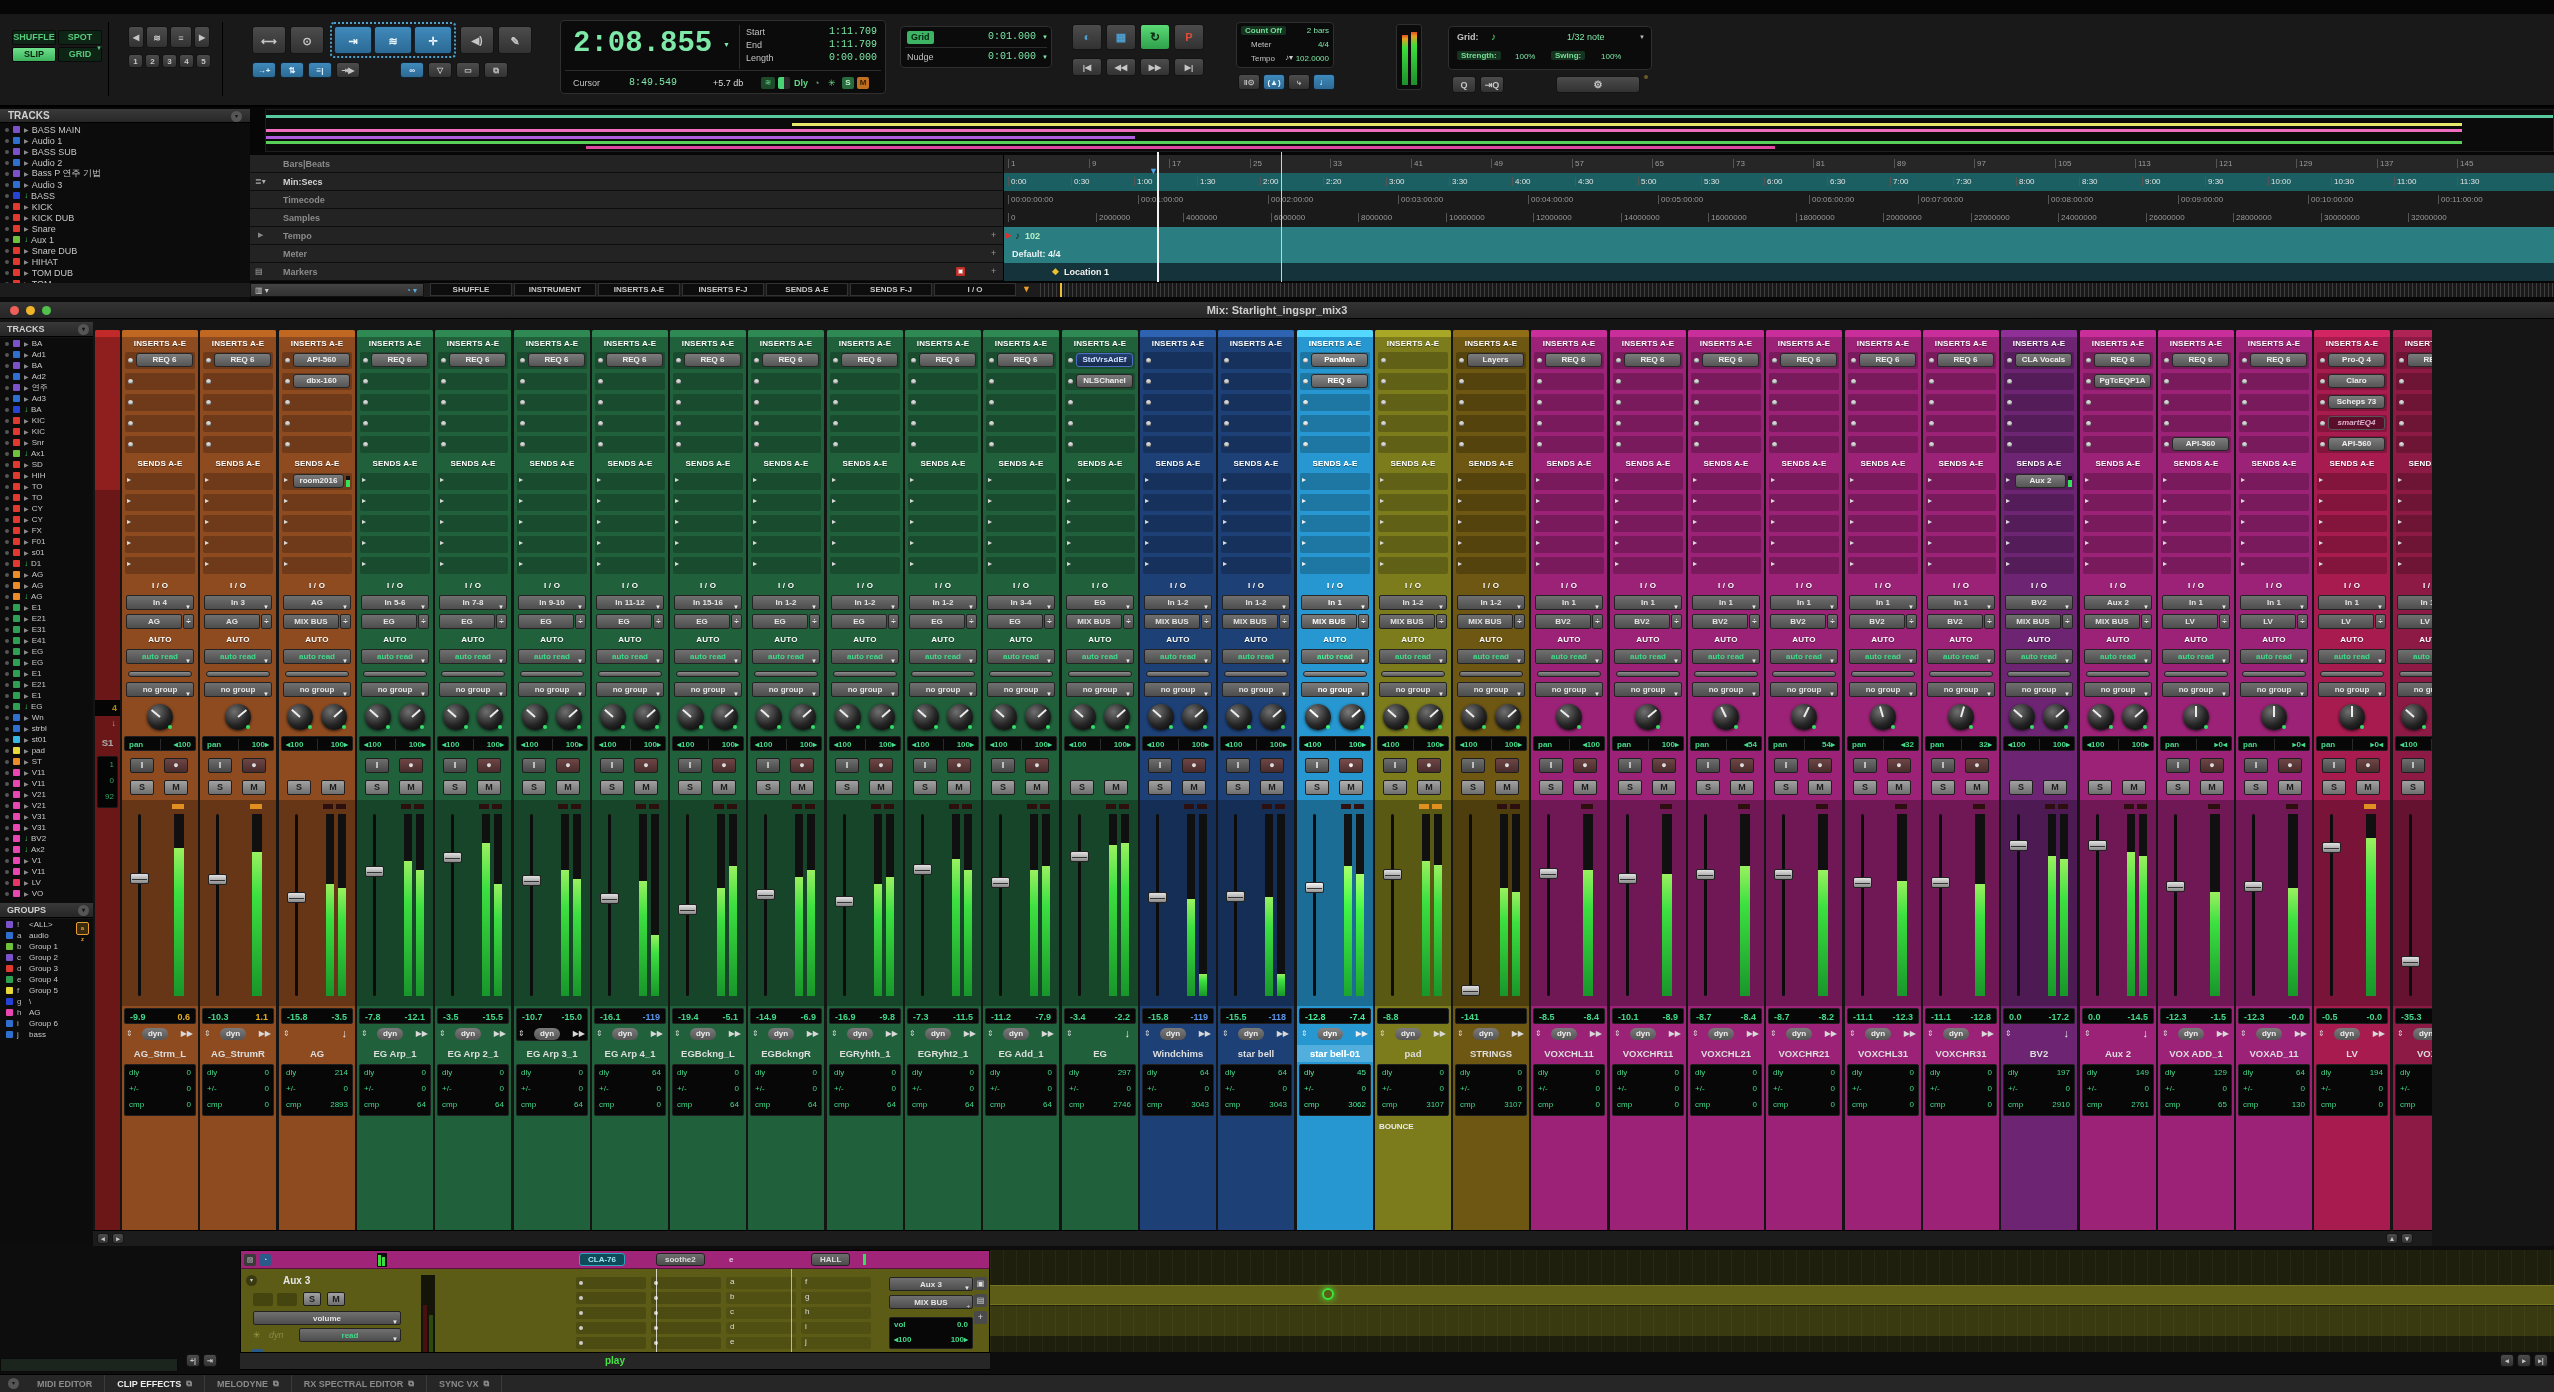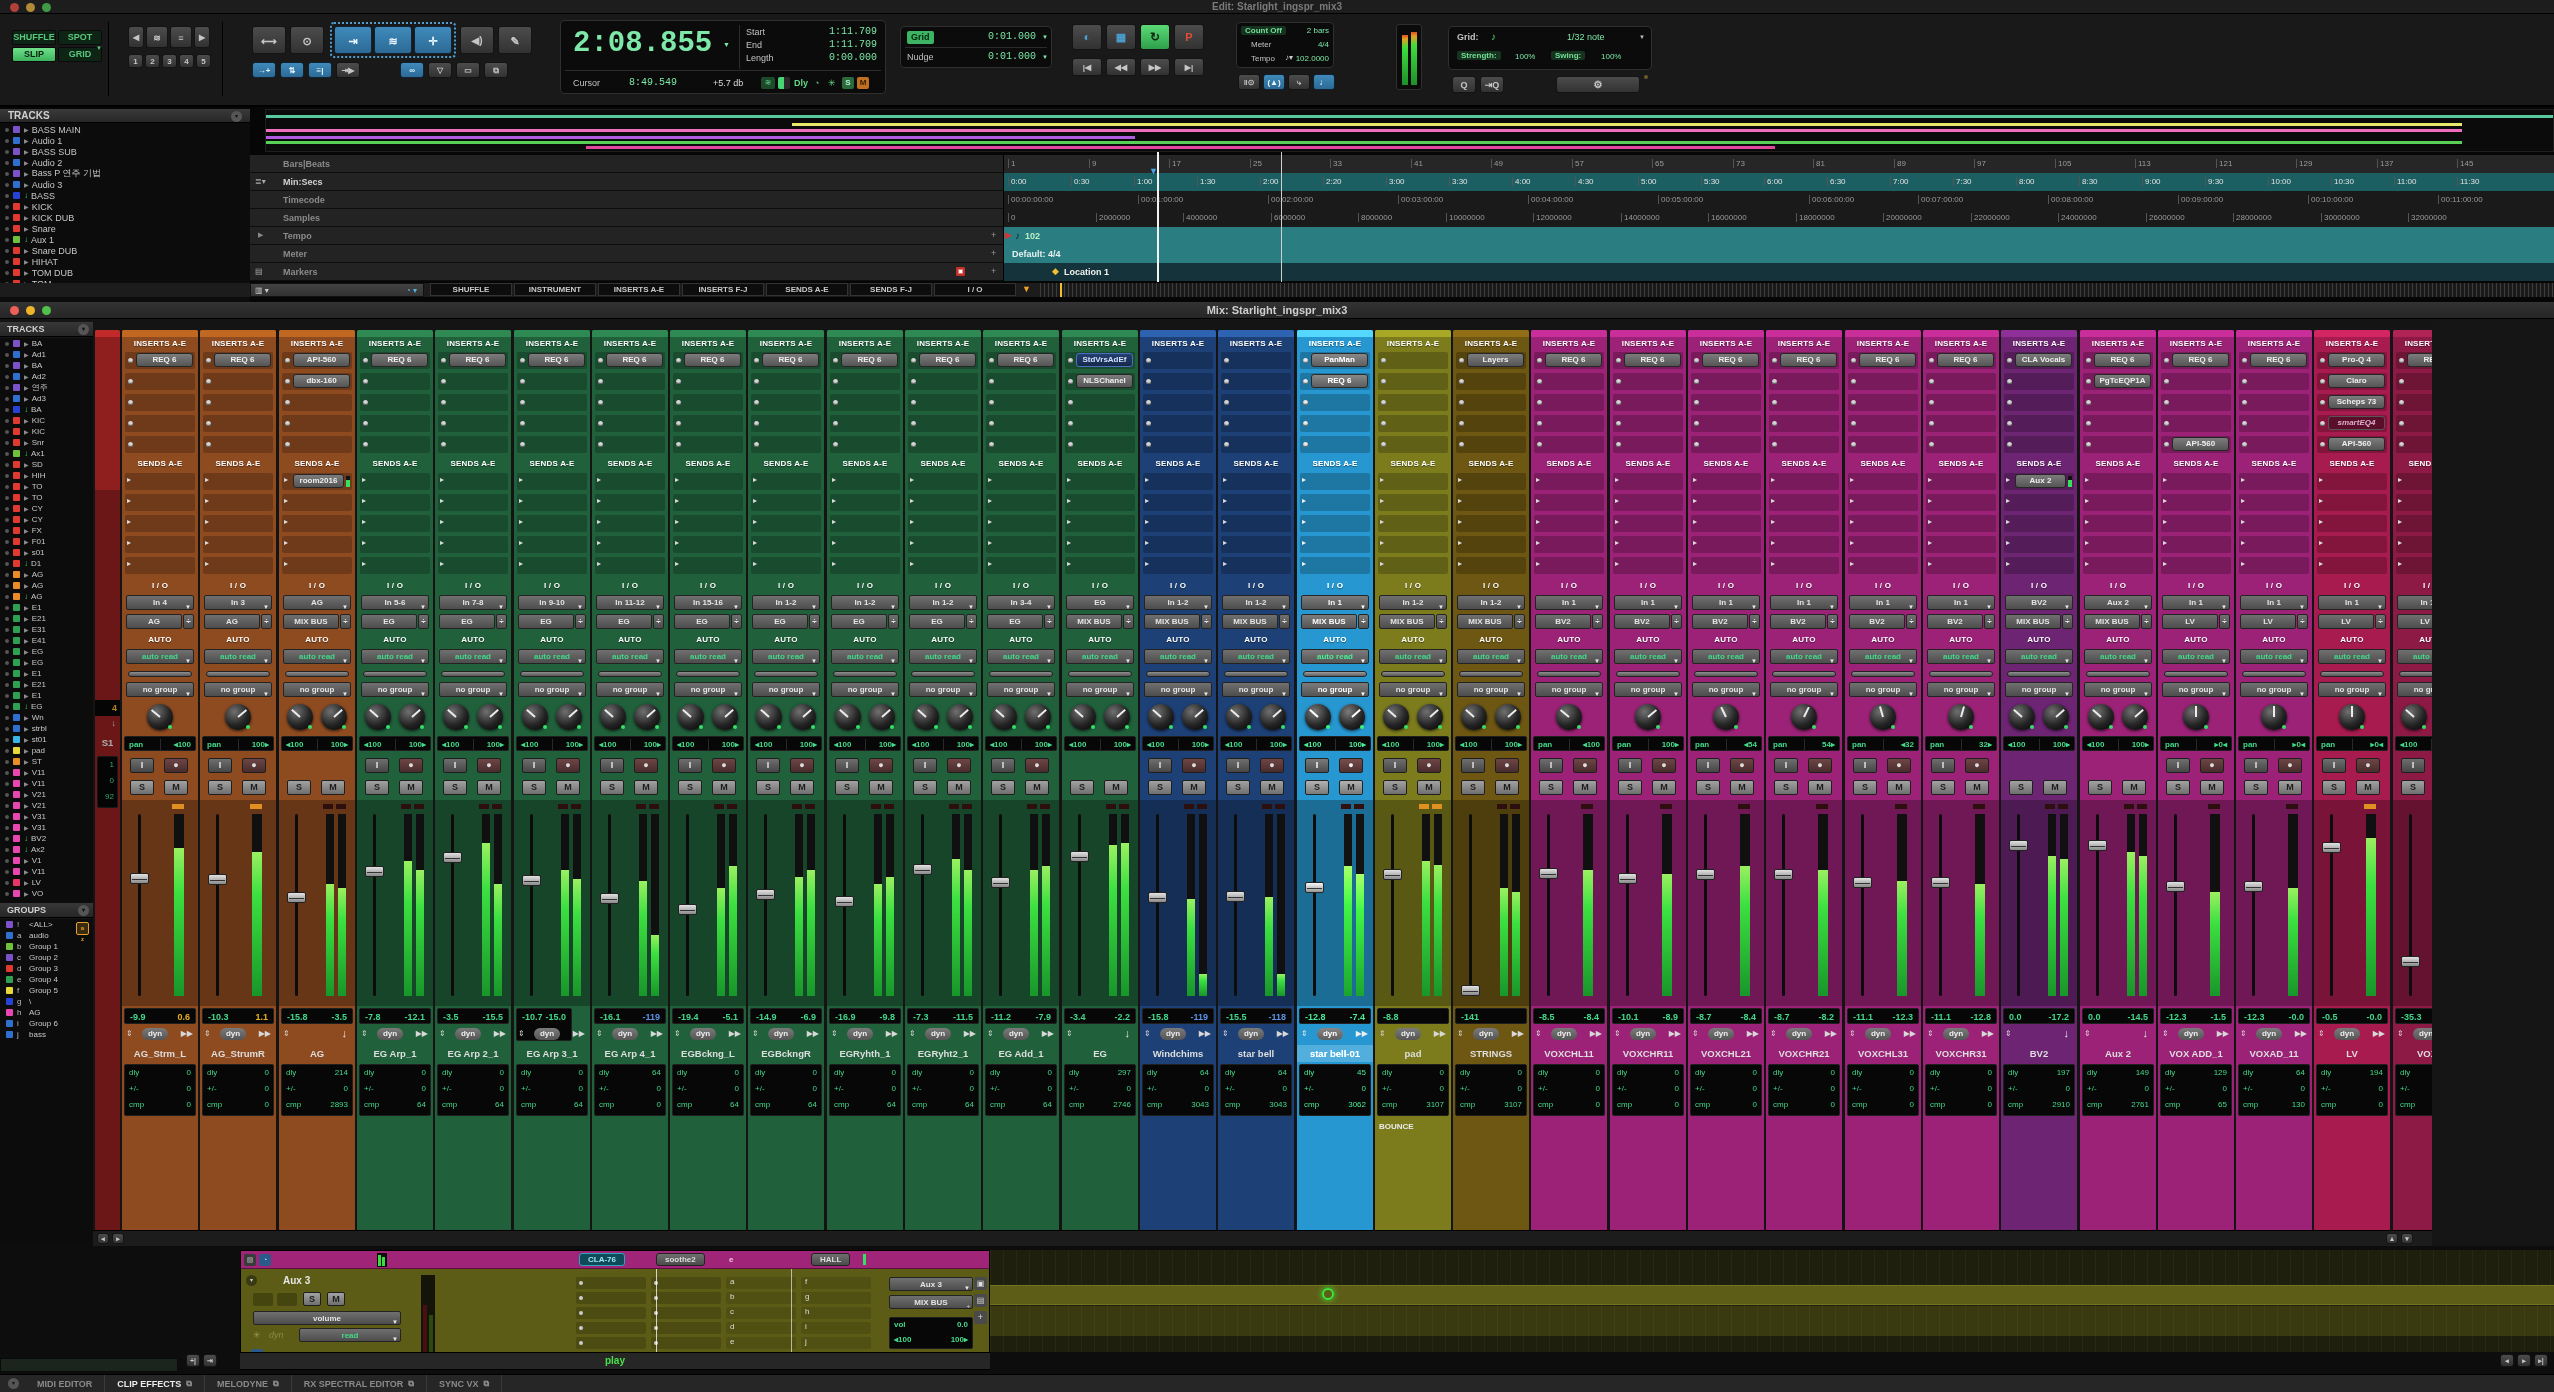--- a/index.html
+++ b/index.html
@@ -53,26 +53,20 @@
 .statitem{font:bold 9px "Liberation Sans";color:#8a8a8a;display:flex;align-items:center;gap:5px;padding:0 12px;border-right:1px solid #3a3a3a;height:100%}
 .statitem.active{color:#ececec}
 .statitem .wic{font-size:8px;color:#9a9a9a}
 .lane-grid{background:repeating-linear-gradient(90deg,rgba(255,255,255,.04) 0 1px,transparent 1px 13px)}
 </style>
 </head>
 <body>
 
 <div id="screen">
 
-  <div class="abs" style="left:0;top:0;width:2554px;height:14px;background:#1d1d1d;border-bottom:1px solid #000">
-    <div class="tl" style="left:10px;top:3px;background:#b04038"></div>
-    <div class="tl" style="left:26px;top:3px;background:#b08a34"></div>
-    <div class="tl" style="left:42px;top:3px;background:#3f9a46"></div>
-    <div class="abs" style="left:0;right:0;top:1px;text-align:center;font:bold 10px 'Liberation Sans';color:#7a7a7a">Edit: Starlight_ingspr_mix3</div>
-  </div>
 
   <div class="abs" style="left:0;top:14px;width:2554px;height:93px;background:#191919;border-bottom:2px solid #000">
     <div class="modebtn" style="left:12px;top:16px">SHUFFLE</div>
     <div class="modebtn" style="left:58px;top:16px">SPOT</div>
     <div class="modebtn sel" style="left:12px;top:33px">SLIP</div>
     <div class="modebtn" style="left:58px;top:33px">GRID</div>
     <div class="abs" style="left:96px;top:31px;font-size:6px;color:#58c97c">▼</div>
     <div class="abs" style="left:108px;top:8px;width:1px;height:74px;background:#000"></div>
 
     <div class="tbtn" style="left:128px;top:12px;width:16px;height:22px;line-height:22px;font-size:8px">◀</div>
@@ -1367,21 +1361,21 @@
           <i class="abs" style="right:9px;top:4px;width:10px;height:5px;background:#2d0f0f"></i>
           <i class="abs" style="right:21px;top:14px;width:8px;height:182px;background:#101010"></i>
           <i class="abs" style="right:9px;top:14px;width:8px;height:182px;background:#101010"></i>
           <i class="abs" style="right:21px;bottom:10px;width:8px;height:126px;background:linear-gradient(to top,#18962a,#3ce040 70%,#9af060)"></i>
           <i class="abs" style="right:9px;bottom:10px;width:8px;height:117px;background:linear-gradient(to top,#18962a,#3ce040 70%,#9af060)"></i>
           <i class="abs" style="left:16px;top:14px;width:3px;height:182px;background:#0c0c0c;border-radius:2px"></i>
           <div class="abs" style="left:8px;top:75.31px;width:19px;height:11px;background:linear-gradient(#e2e2e2,#8a8a8a);border:1px solid #222;border-radius:2px">
             <i class="abs" style="left:1px;right:1px;top:5px;height:1px;background:#333"></i>
           </div>
         </div>
-        <div class="blk" style="left:2px;right:18px;top:678px;height:33px">
+        <div class="blk" style="left:2px;right:2px;top:678px;height:33px">
           <span class="gtx" style="position:absolute;left:5px;top:3px;font:bold 9px 'Liberation Sans'">-10.7</span>
           <span style="position:absolute;right:5px;top:3px;font:bold 9px 'Liberation Sans';color:#43d98a">-15.0</span>
         </div>
         <div class="sec" style="top:697px;height:17px">
           <span class="abs" style="left:4px;top:2px;font-size:8px;color:#d8d8d8">⇕</span>
           <span class="abs" style="left:20px;top:1px;width:26px;height:12px;background:linear-gradient(#7a7a7a,#555);border-radius:6px;color:#eee;font:bold 8px 'Liberation Sans';text-align:center;line-height:12px">dyn</span>
           <span class="abs" style="right:5px;top:2px;font-size:8px;color:#d8d8d8">▶▶</span>
         </div>
         <div class="sec" style="top:715px;height:17px;text-align:center;font:bold 9.5px 'Liberation Sans';color:#dedede;line-height:17px;white-space:nowrap;overflow:hidden">EG Arp 3_1</div>
         <div class="blk" style="left:2px;right:2px;top:734px;height:52px">

